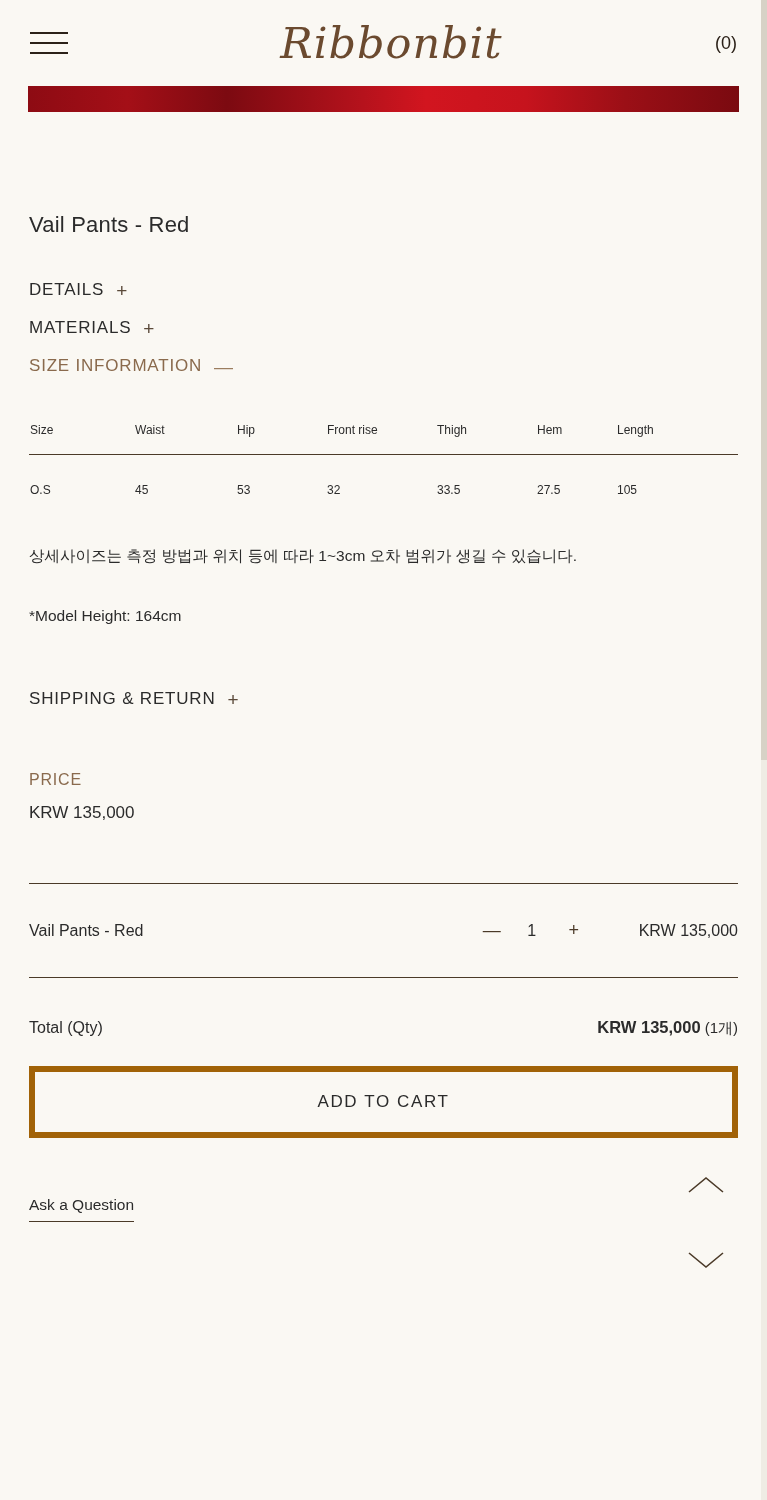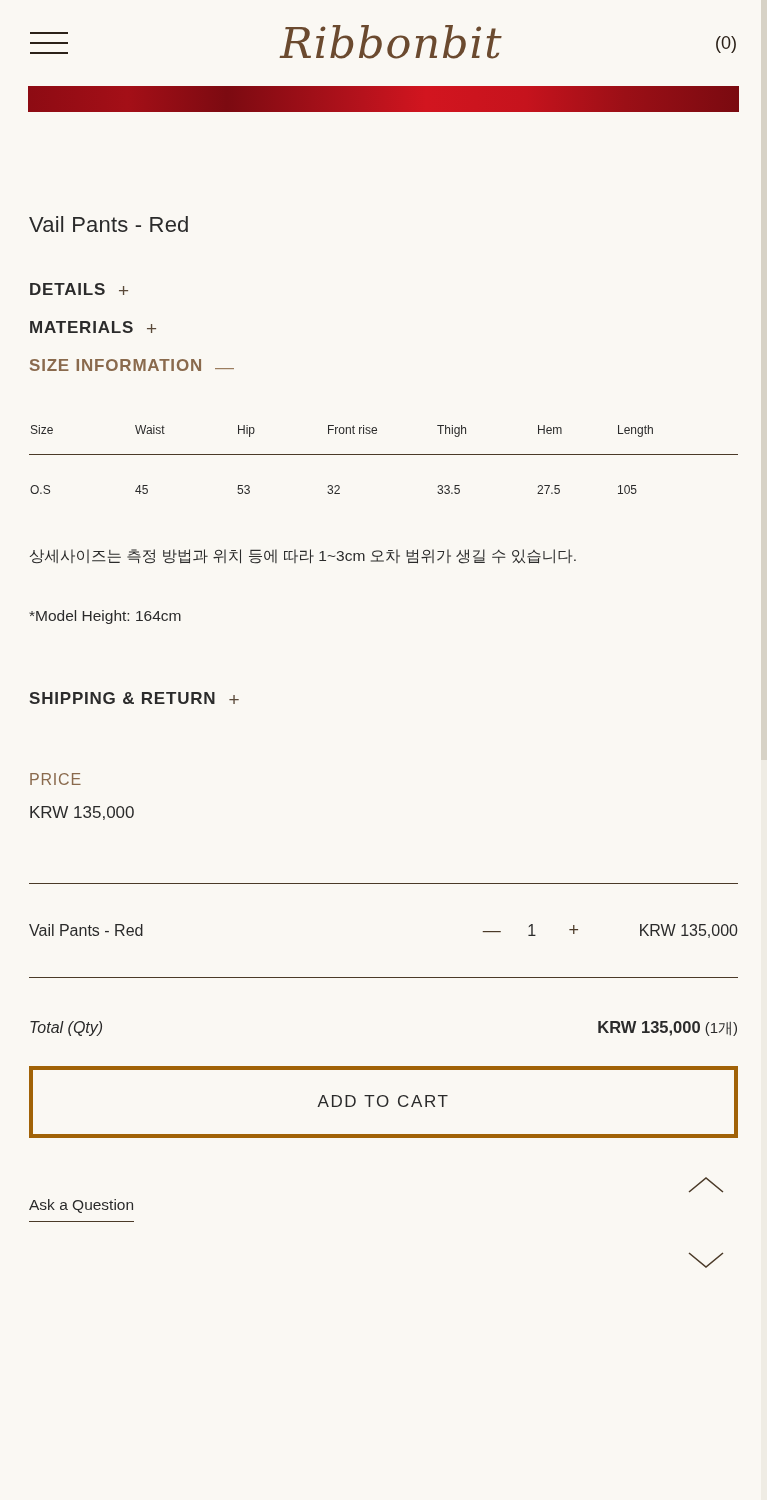--- a/index.html
+++ b/index.html
@@ -74,21 +74,20 @@
     display: flex;
     align-items: center;
     gap: 12px;
     margin-bottom: 18px;
     cursor: pointer;
   }
   .acc-label {
     font-size: 17px;
     letter-spacing: 0.8px;
     color: #2b2b2b;
-    font-weight: bold;
   }
   .acc-row.open .acc-label { color: #8a6a4d; }
   .acc-sign {
     font-size: 19px;
     color: #5b4a3a;
     line-height: 1;
     font-weight: 300;
   }
   .acc-row.open .acc-sign { color: #9b7d5f; }
 
@@ -173,40 +172,40 @@
     height: 0; border: none;
     border-top: 1px solid #4b3a28;
   }
 
   .total-row {
     display: flex;
     align-items: baseline;
     padding: 32px 0 0 0;
     font-size: 16px;
   }
-  .total-label { flex: 1; color: #2b2b2b; font-style: italic; }
+  .total-label { flex: 1; color: #2b2b2b; }
   .total-amount { font-weight: bold; color: #2b2b2b; font-size: 16.5px; }
   .total-qty { color: #2b2b2b; font-size: 15px; margin-left: 4px; }
 
   
   .chev {
     position: absolute;
     right: 42px;
     width: 38px; height: 20px;
     cursor: pointer;
   }
   .chev svg { display: block; }
   .chev-up { top: 1175px; }
   .chev-down { top: 1250px; }
 
   
   .atc {
     margin-top: 28px;
     height: 72px;
-    border: 4px solid #a16207;
+    border: 6px solid #a16207;
     display: flex; align-items: center; justify-content: center;
     font-size: 17px;
     letter-spacing: 1.6px;
     color: #2b2b2b;
     cursor: pointer;
     background: transparent;
     width: 100%;
     font-family: "Liberation Sans", sans-serif;
   }
 

